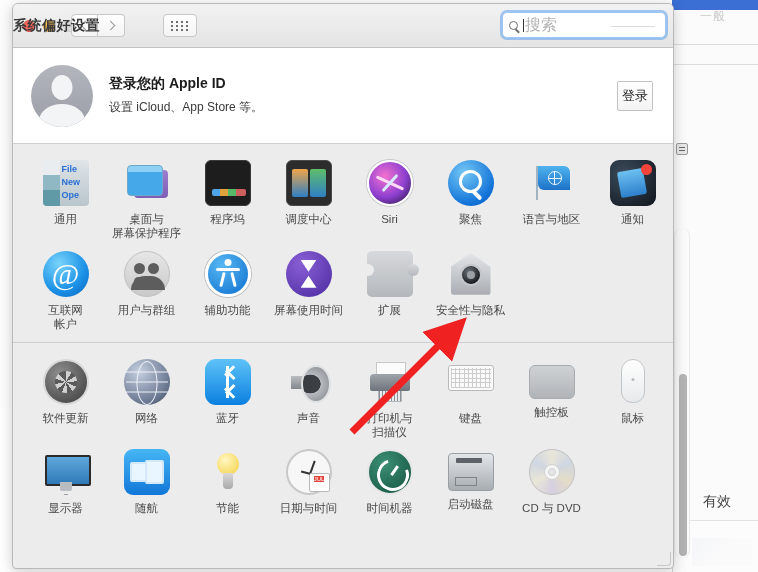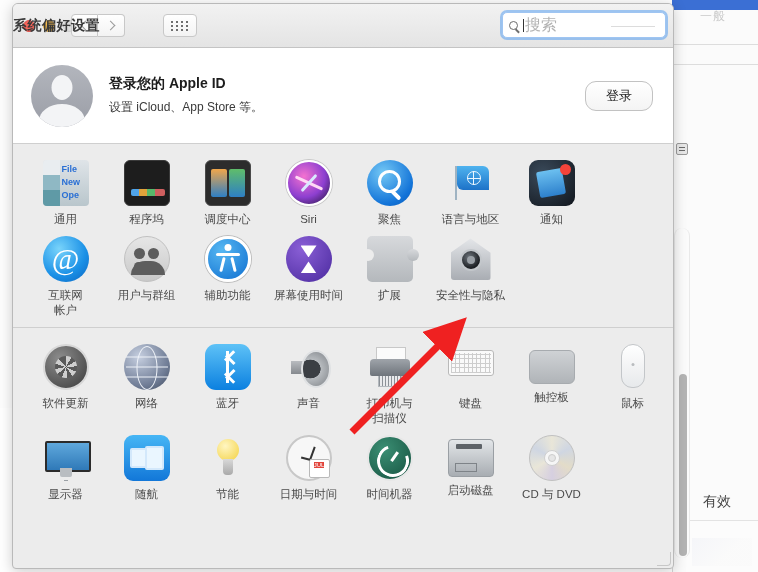--- a/index.html
+++ b/index.html
@@ -140,23 +140,23 @@
   }
   .avatar::after {
     content: ""; position: absolute; left: 50%; top: 39px; transform: translateX(-50%);
     width: 46px; height: 34px; border-radius: 50% 50% 0 0; background: #f3f4f6;
   }
   .aid-text { margin-left: 16px; }
   .aid-title { font-size: 14px; font-weight: bold; color: #1c1c1c; }
   .aid-sub { font-size: 12px; color: #3a3a3a; margin-top: 6px; }
   .signin-btn {
     position: absolute; right: 20px; top: 33px;
-    padding: 5px 20px; font-size: 13px; color: #1c1c1c;
+    padding: 5px 4px; font-size: 13px; color: #1c1c1c;
     background: linear-gradient(#ffffff, #f4f4f4);
-    border: 1px solid #c2c2c2; border-radius: 11px;
+    border: 1px solid #c2c2c2; border-radius: 2px;
   }
 
   
   .section { padding: 12px 0 4px; }
   .section + .section { border-top: 1px solid #cfcfcf; }
   .row { display: flex; }
   .cell {
     width: 81px; margin: 0 0px; padding: 4px 2px 6px;
     display: flex; flex-direction: column; align-items: center;
   }
@@ -612,20 +612,25 @@
       <div class="signin-btn">登录</div>
     </div>
 
     <div class="section">
       <div class="row">
         <div class="cell">
           <div class="ico i-general"></div>
           <div class="cap">通用</div>
         </div>
         <div class="cell">
+          <div class="ico i-desktop"></div>
+          <div class="cap">桌面与
+屏幕保护程序</div>
+        </div>
+        <div class="cell">
           <div class="ico i-dock"></div>
           <div class="cap">程序坞</div>
         </div>
         <div class="cell">
           <div class="ico i-mission"></div>
           <div class="cap">调度中心</div>
         </div>
         <div class="cell">
           <div class="ico i-siri"></div>
           <div class="cap">Siri</div>

